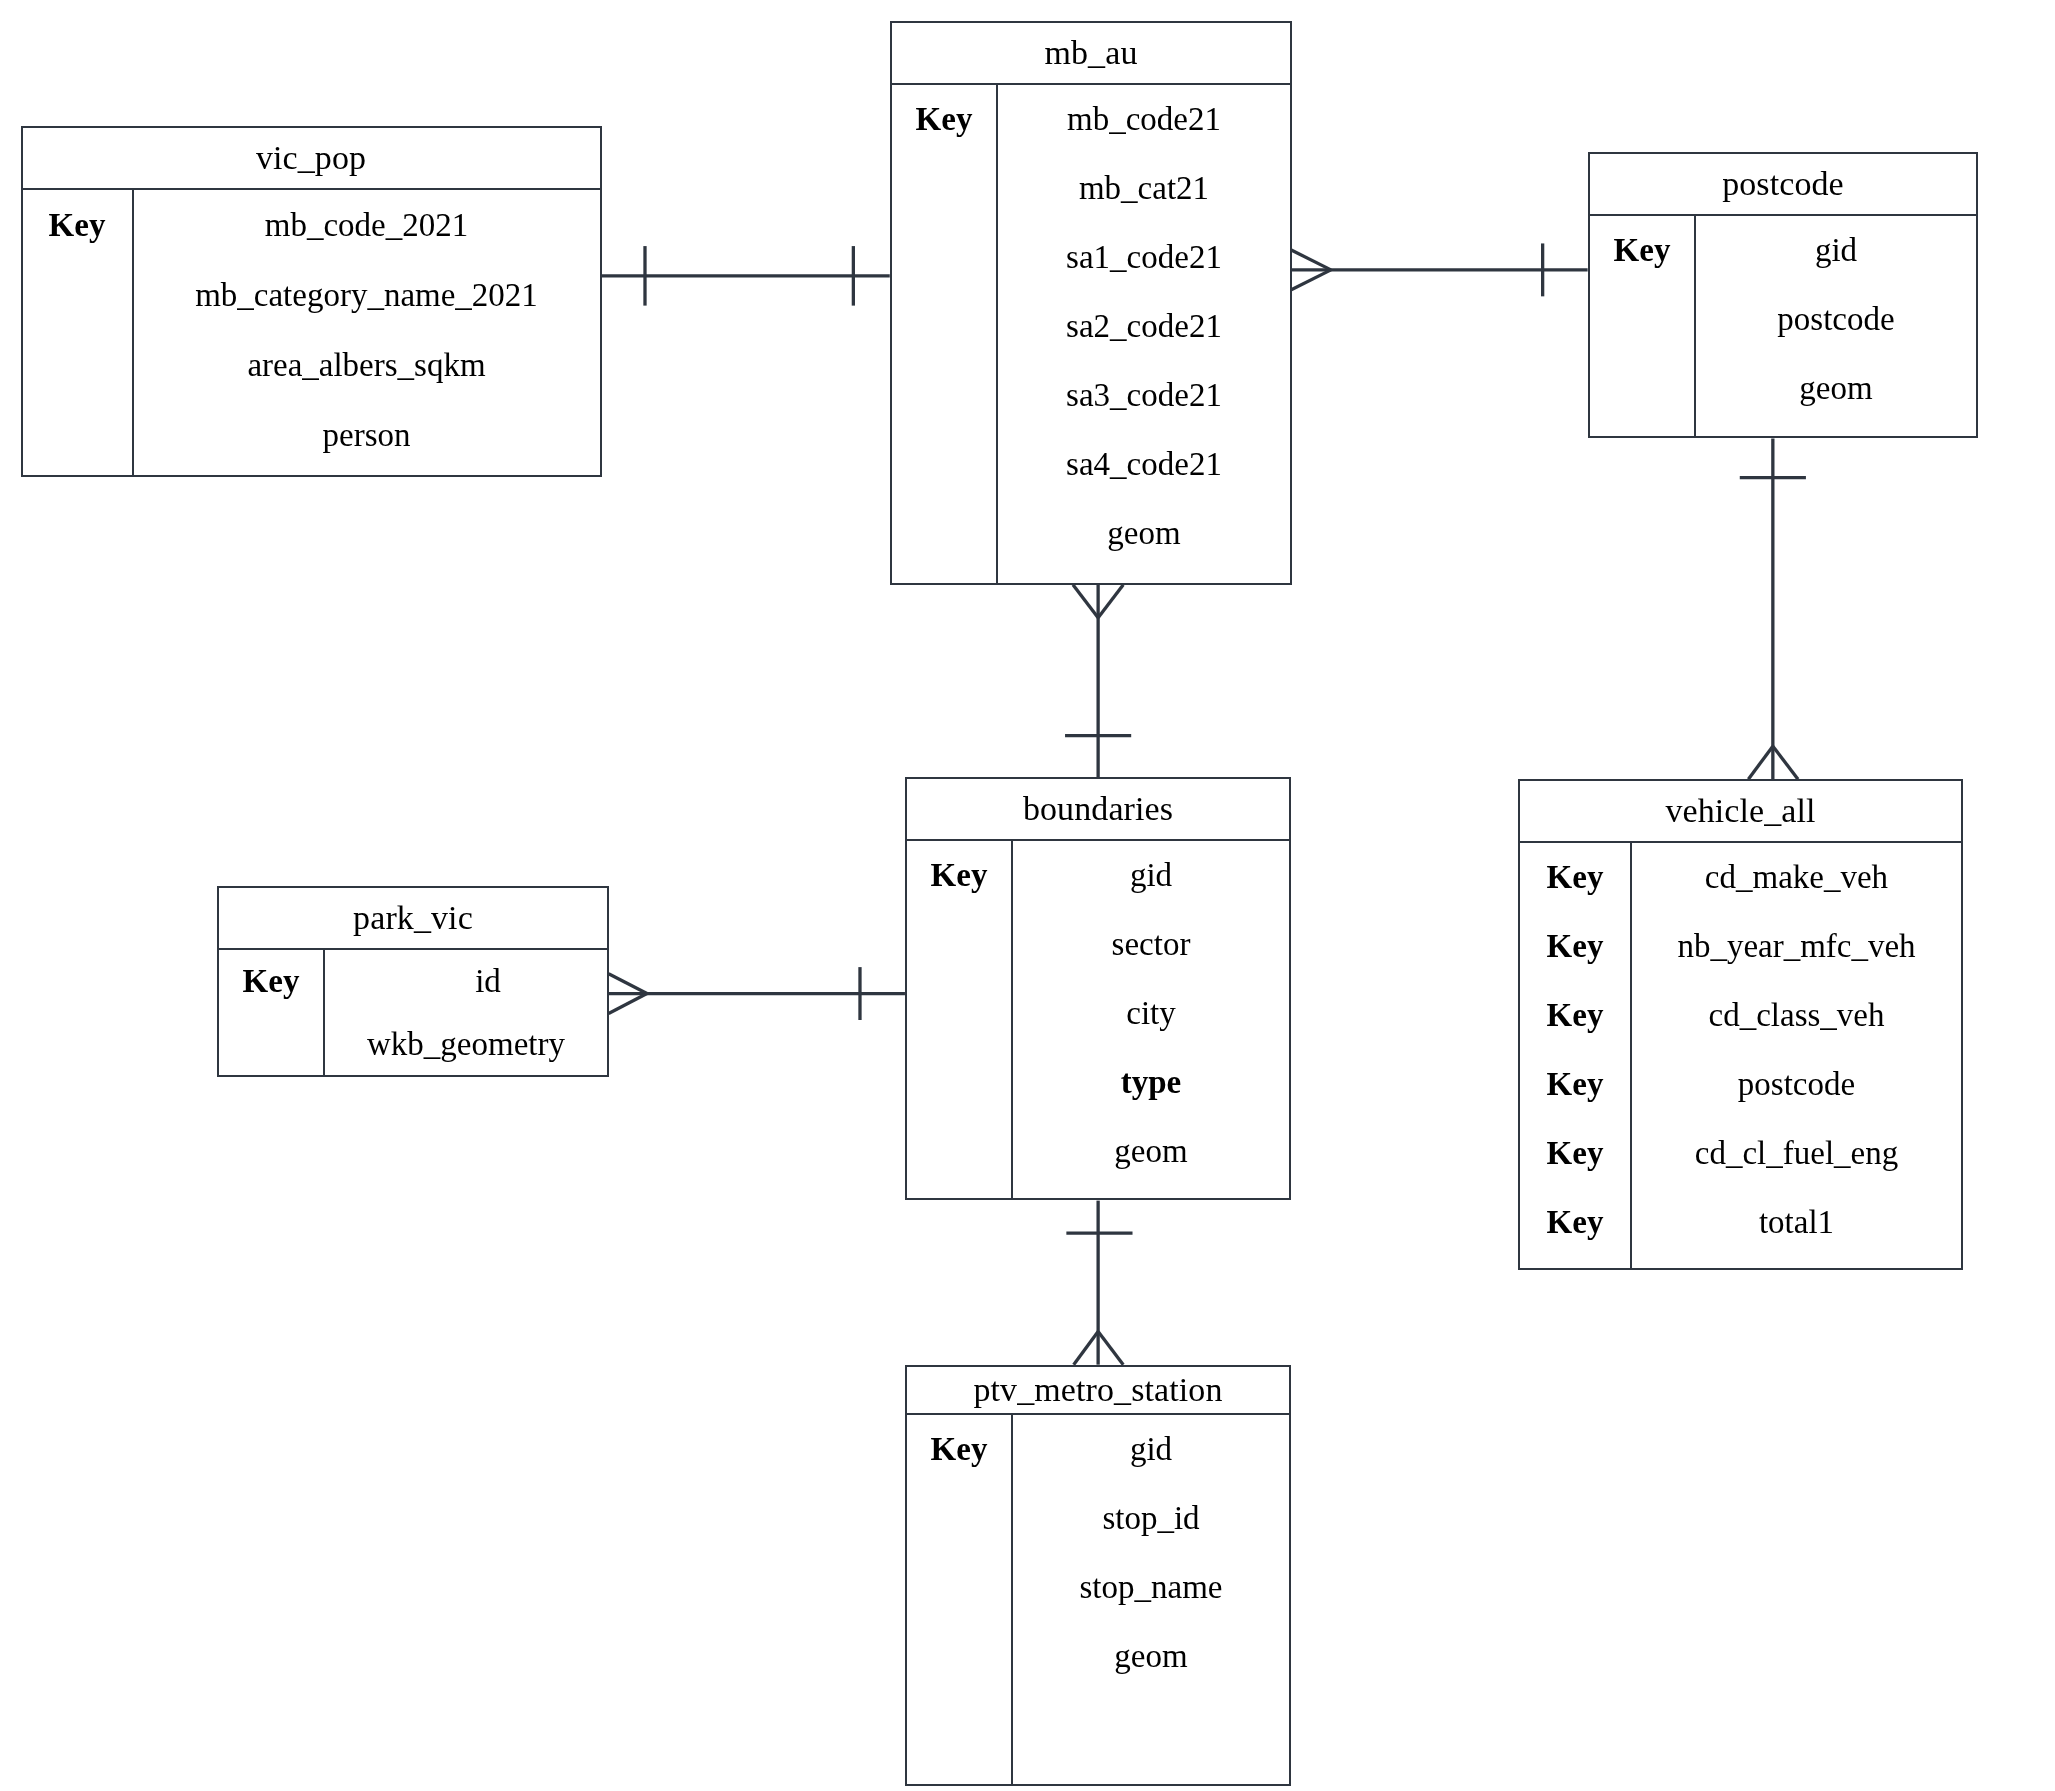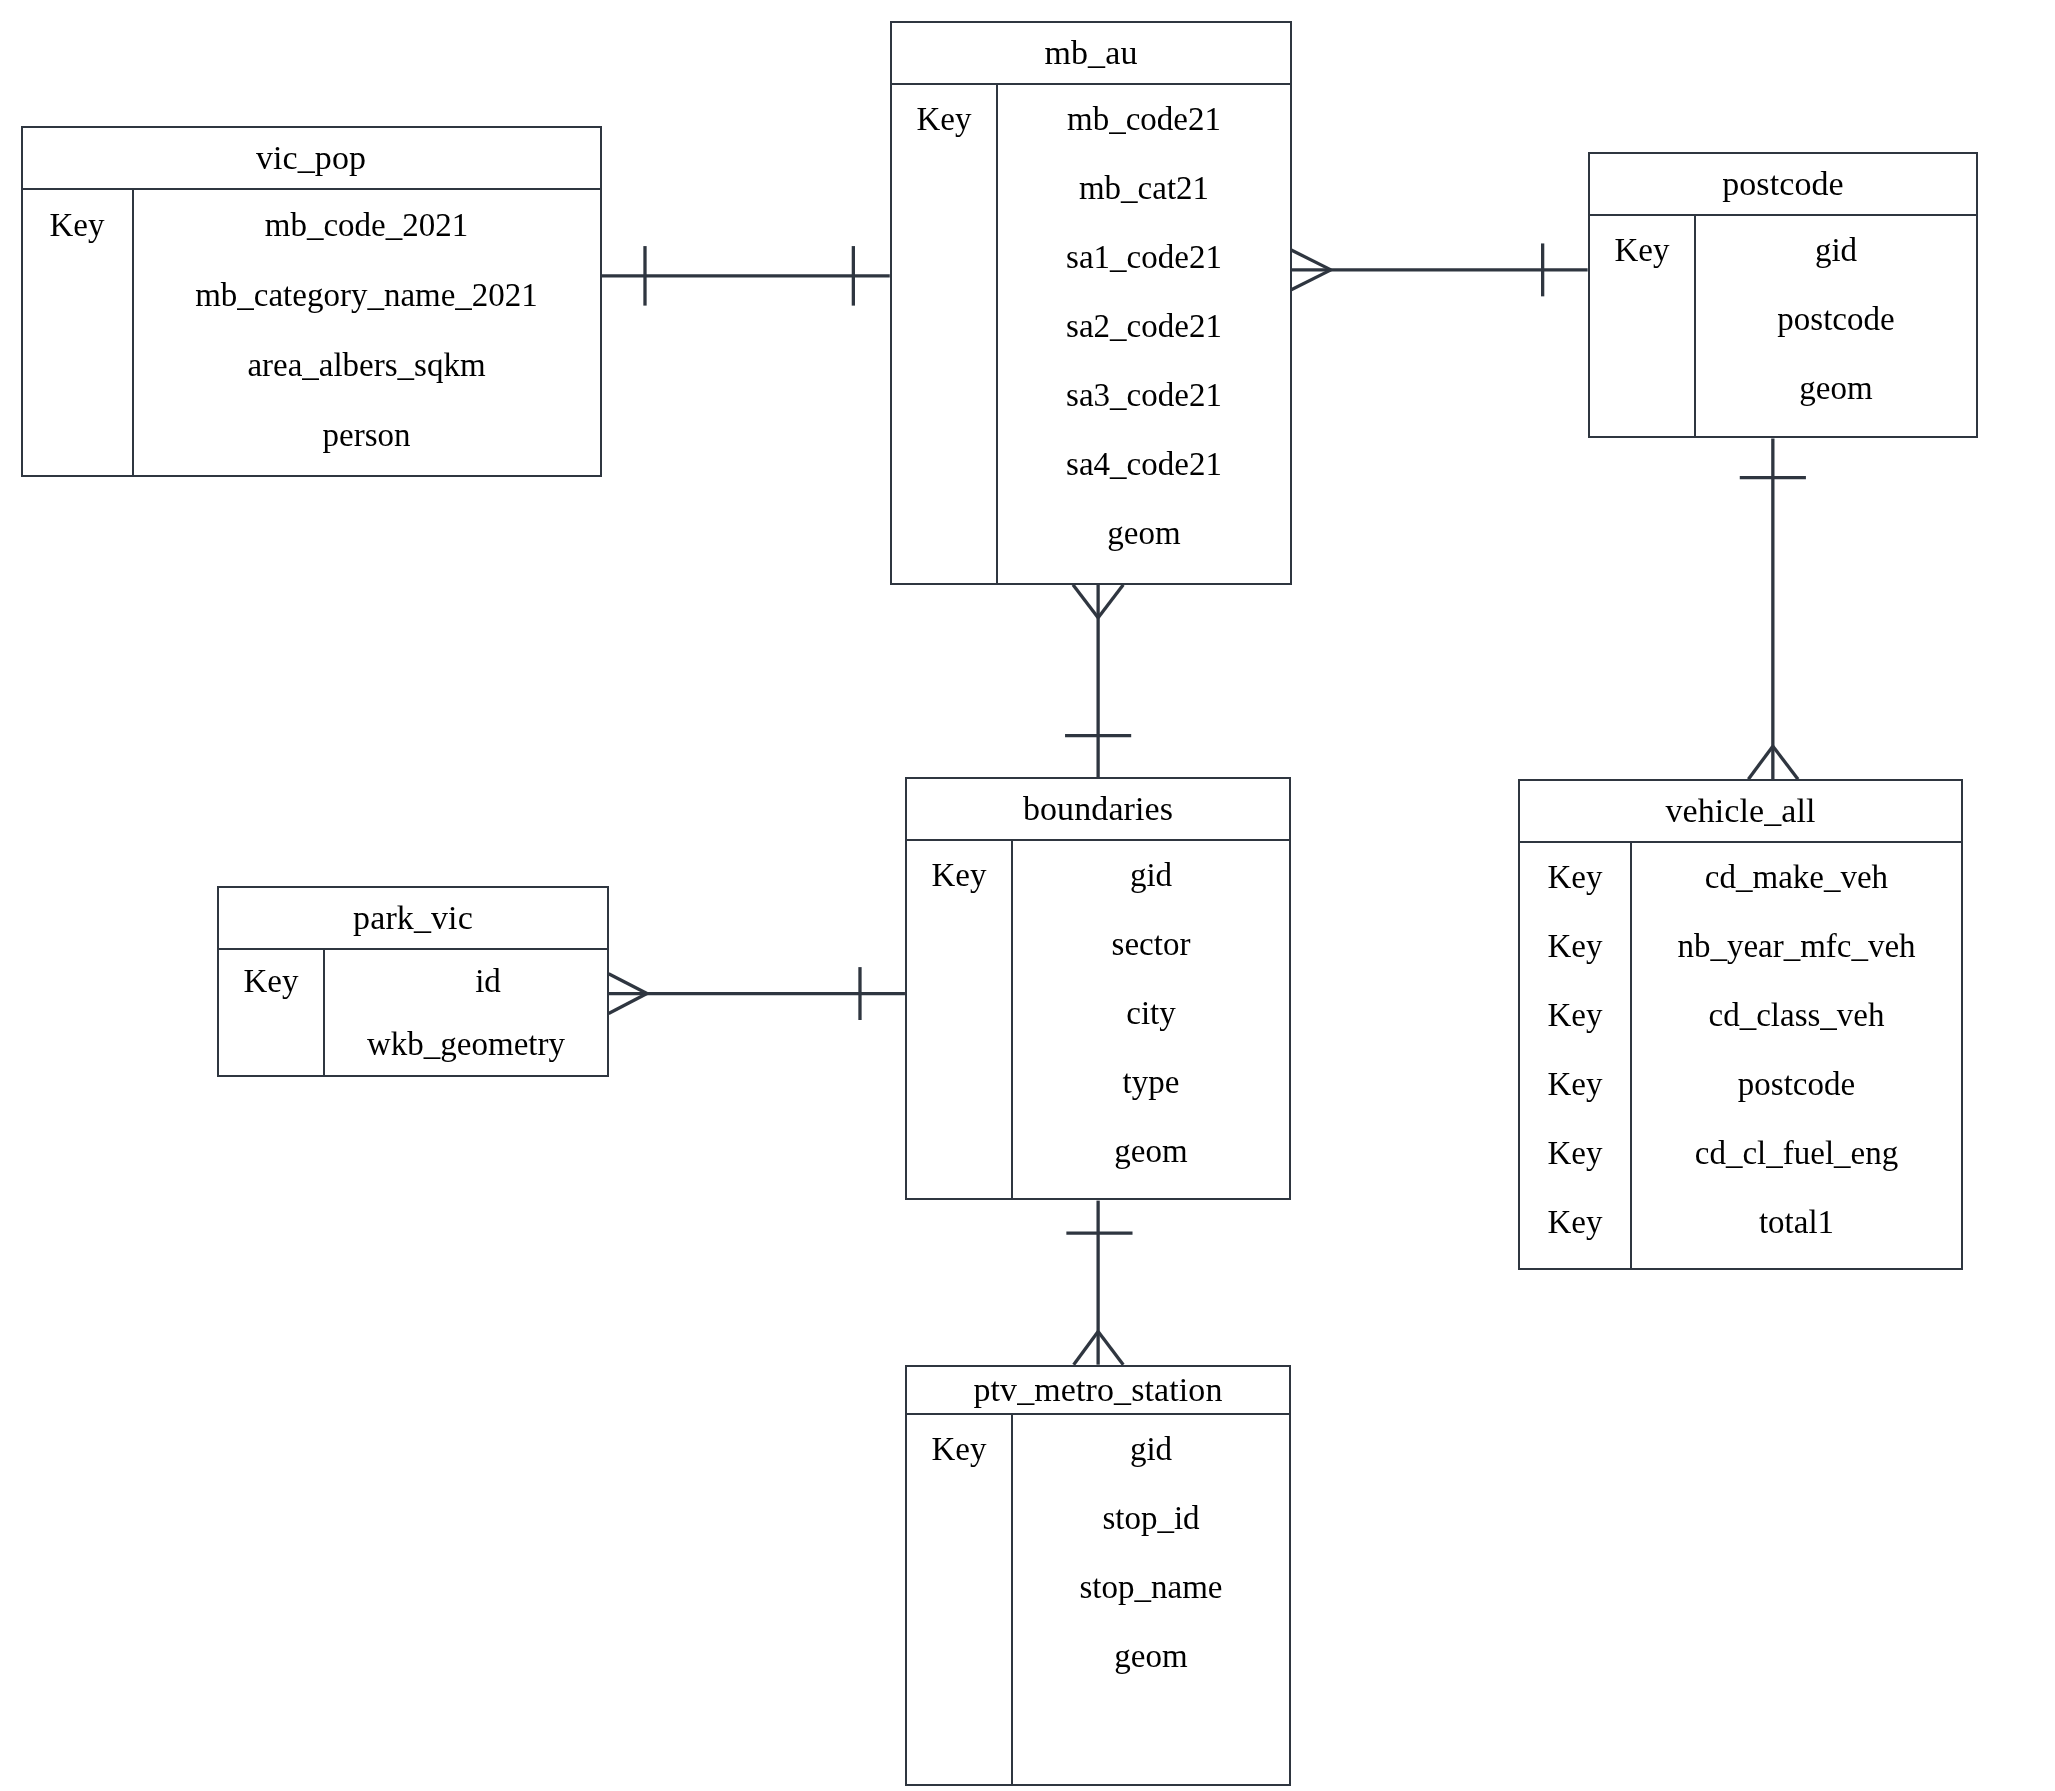--- a/index.html
+++ b/index.html
@@ -44,20 +44,21 @@
     flex-direction:row;
     min-height:0;
   }
   .key-col{
     box-sizing:border-box;
     border-right:2.6px solid #2f3640;
     display:flex;
     flex-direction:column;
     align-items:center;
     flex:0 0 auto;
+    font-weight:bold;
   }
   .attr-col{
     box-sizing:border-box;
     flex:1 1 auto;
     display:flex;
     flex-direction:column;
     align-items:center;
   }
   .cell{
     display:flex;
@@ -221,21 +222,21 @@
         <div class="cell" style="height:69px;">Key</div>
         <div class="cell blank" style="height:69px;"></div>
         <div class="cell blank" style="height:69px;"></div>
         <div class="cell blank" style="height:69px;"></div>
         <div class="cell blank" style="height:69px;"></div>
       </div>
       <div class="attr-col">
         <div class="cell" style="height:69px;">gid</div>
         <div class="cell" style="height:69px;">sector</div>
         <div class="cell" style="height:69px;">city</div>
-        <div class="cell" style="height:69px;">type</div>
+        <div class="cell" style="height:69px;font-weight:bold;">type</div>
         <div class="cell" style="height:69px;">geom</div>
       </div>
     </div>
   </div>
 
   <div class="entity" style="left:217px;top:886px;width:392px;height:191px;">
     <div class="entity-title" style="height:62px;">park_vic</div>
     <div class="entity-body">
       <div class="key-col" style="width:106px;">
         <div class="cell" style="height:63px;">Key</div>

